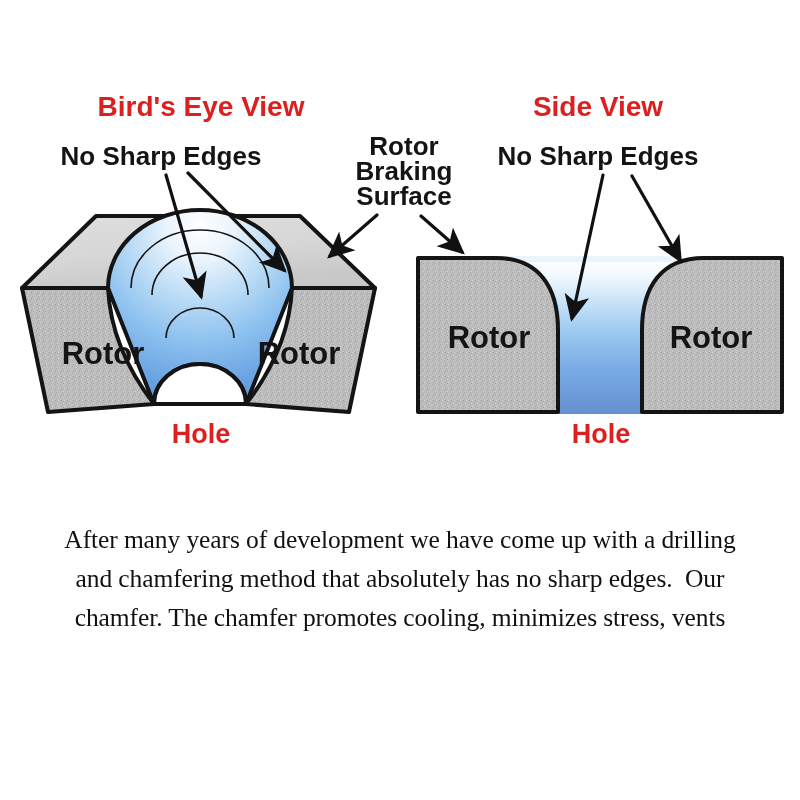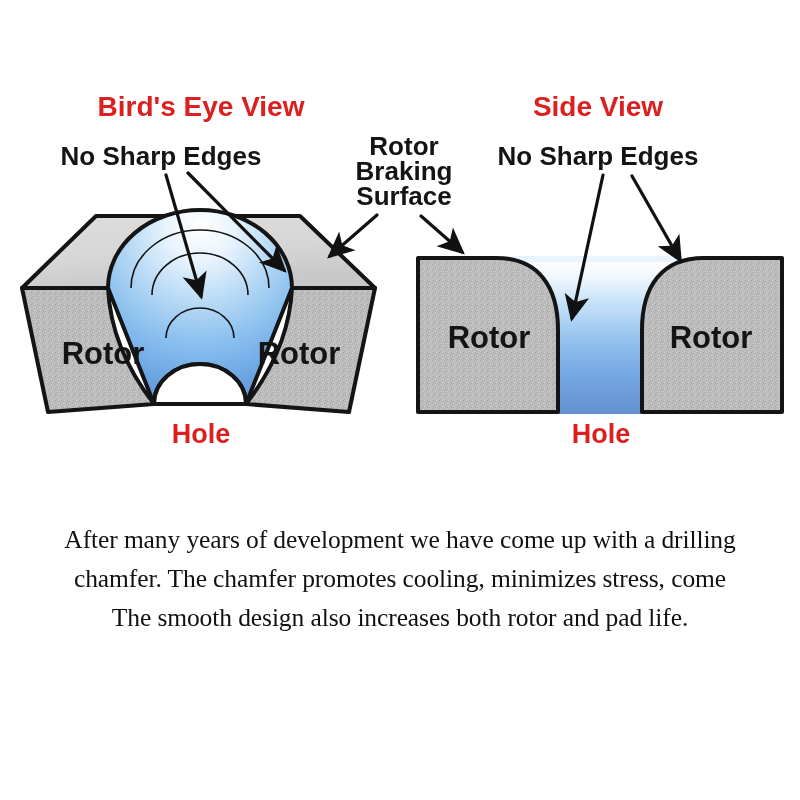--- a/index.html
+++ b/index.html
@@ -187,17 +187,17 @@
         <path class="leader" marker-end="url(#ah)" d="M 603,175 L 572,318"></path>
         <path class="leader" marker-end="url(#ah)" d="M 632,176 L 680,260"></path>
 
         <text class="lbl-red" x="601" y="443" font-size="27" text-anchor="middle">Hole</text>
       </g>
     </svg>
   </div>
 
   <div class="body-text">
     <span class="tline">After many years of development we have come up with a drilling</span>
-    <span class="tline">chamfer. The chamfer promotes cooling, minimizes stress, come</span>
-    <span class="tline">The smooth design also increases both rotor and pad life.</span>
+    <span class="tline">and chamfering method that absolutely has no sharp edges.  Our</span>
+    <span class="tline">chamfer. The chamfer promotes cooling, minimizes stress, vents</span>
   </div>
 
 </div>
 
 </body></html>

